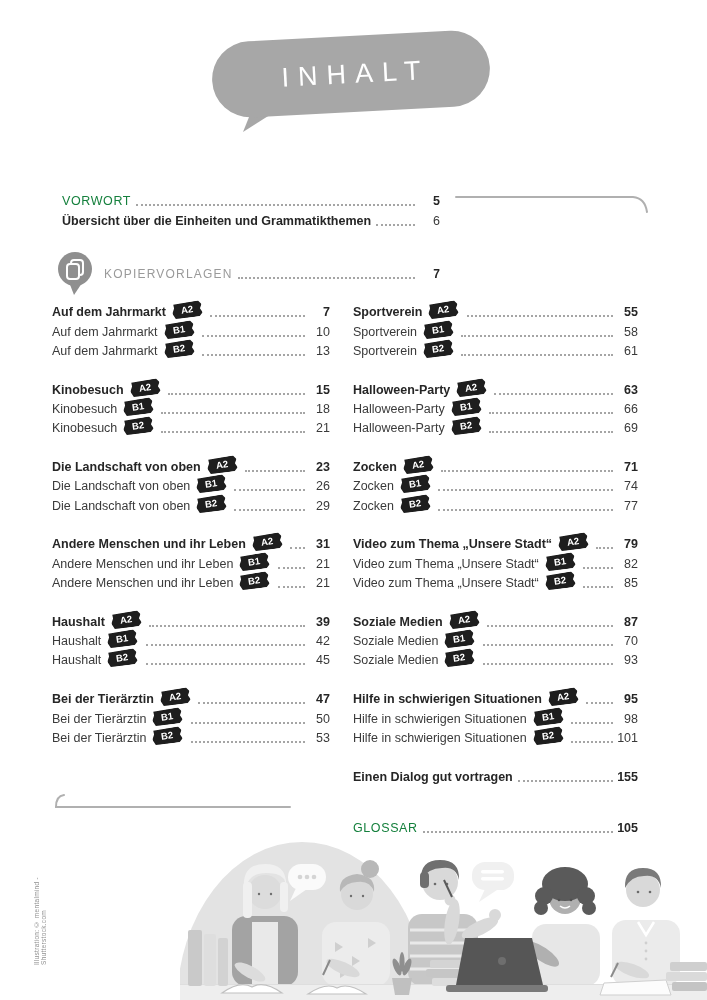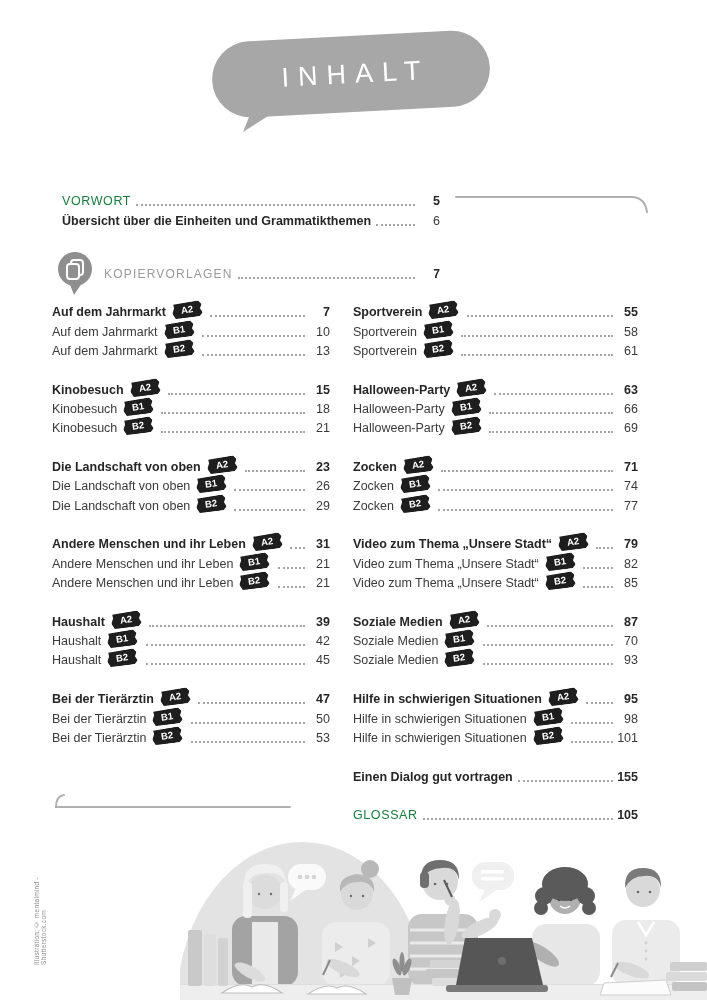--- a/index.html
+++ b/index.html
@@ -30,21 +30,21 @@
   .kv-row{position:absolute;left:57px;top:251px;width:383px;display:flex;align-items:center;}
   .kv-inner{flex:1;display:flex;align-items:flex-end;margin-left:9px;font-size:12px;}
   .kv-label{color:#9a9a9a;letter-spacing:1.2px;line-height:15px;flex:none;}
 
   .cols{position:absolute;left:52px;top:301px;display:flex;}
   .col-left{width:278px;margin-right:23px;}
   .col-right{width:285px;}
   .group{margin-bottom:19.5px;}
 
   .extra-dialog{margin-top:16px;}
-  .extra-glossar{margin-top:19px;justify-content:center;}
+  .extra-glossar{margin-top:32px;justify-content:center;}
 
   .abs{position:absolute;}
   .credit{position:absolute;left:33px;top:833px;height:132px;writing-mode:vertical-rl;
           transform:rotate(180deg);font-size:6.5px;color:#8f8f8f;letter-spacing:0.3px;}
 </style>
 </head>
 <body>
 
 <div class="page">
 

